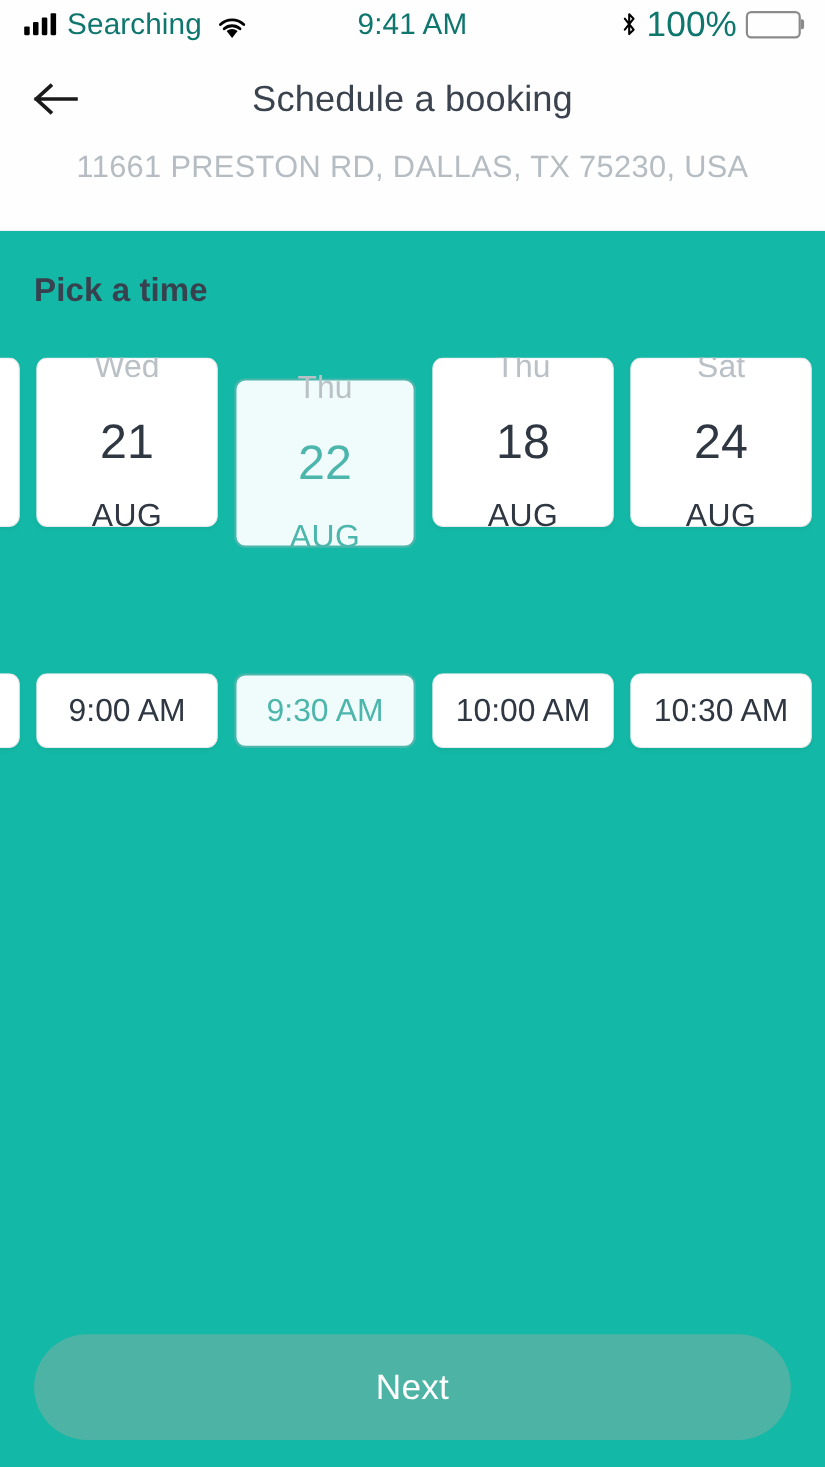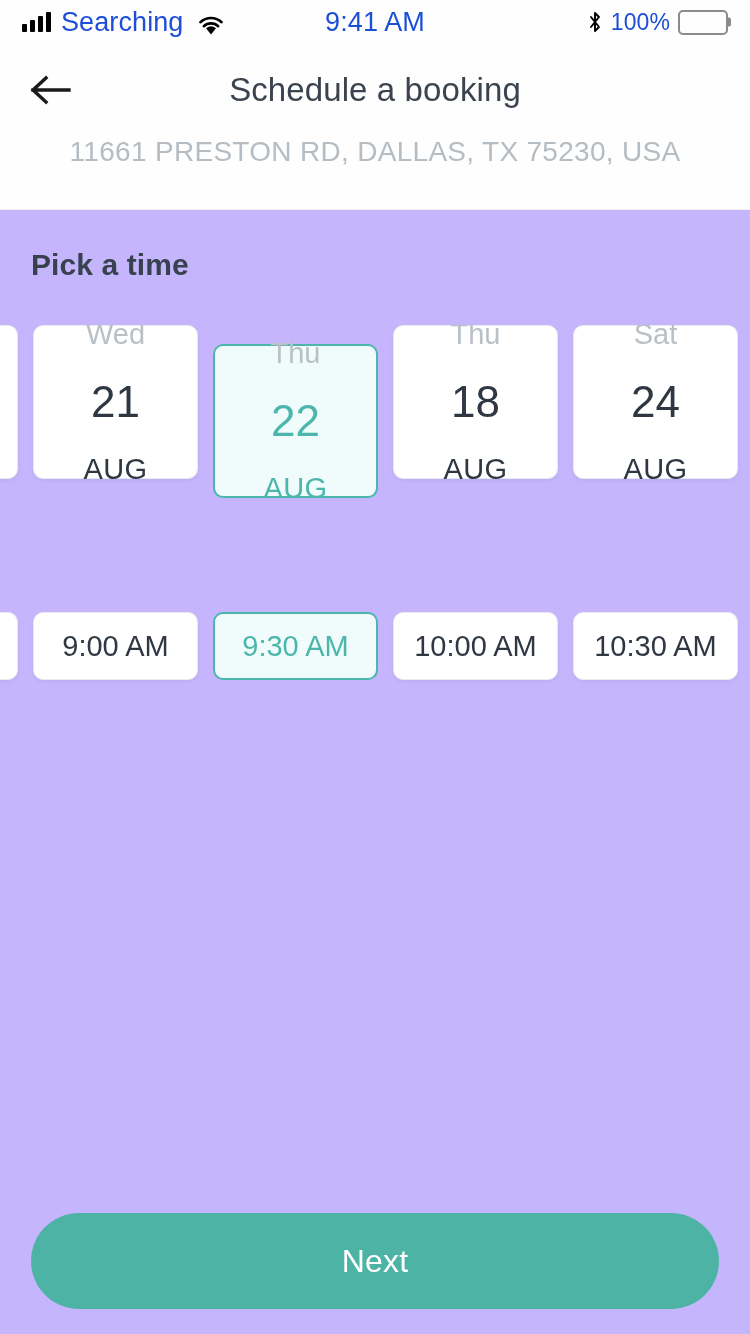--- a/index.html
+++ b/index.html
@@ -18,21 +18,21 @@
     flex-direction:column;
   }
 
   
   .status-bar {
     height:44px;
     flex:0 0 44px;
     display:flex;
     align-items:center;
     padding:0 22px;
-    color:#1d4ed8;
+    color:#0f766e;
     font-size:26px;
     letter-spacing:0.1px;
     position:relative;
   }
   .status-left {
     display:flex; align-items:center; gap:10px;
   }
   .signal-bars { display:flex; align-items:flex-end; gap:3px; height:20px; }
   .signal-bars i {
     display:block; width:5px; background:#000; border-radius:1px;
@@ -48,21 +48,21 @@
     left:0; right:0;
     text-align:center;
     font-size:27px;
     pointer-events:none;
   }
   .status-right {
     margin-left:auto;
     display:flex; align-items:center; gap:8px;
   }
   .bt-icon { width:16px; height:24px; display:block; }
-  .batt-pct { font-size:23px; }
+  .batt-pct { font-size:32px; }
   .battery {
     width:50px; height:25px;
     border:2px solid #8b8b8b;
     border-radius:5px;
     position:relative;
     padding:2px;
   }
   .battery .fill { width:100%; height:100%; background:#000; border-radius:2px; }
   .battery::after {
     content:"";
@@ -101,21 +101,21 @@
     font-size:28px;
     color:#b5bcc2;
     padding-top:27px;
     letter-spacing:0.3px;
   }
 
   
   .content {
     flex:1 1 auto;
     position:relative;
-    background:#c4b5fd;
+    background:#14b8a6;
     overflow:hidden;
   }
   .section-heading {
     font-size:30px;
     font-weight:700;
     color:#38414e;
     padding:38px 0 0 31px;
     letter-spacing:0.1px;
   }
 

